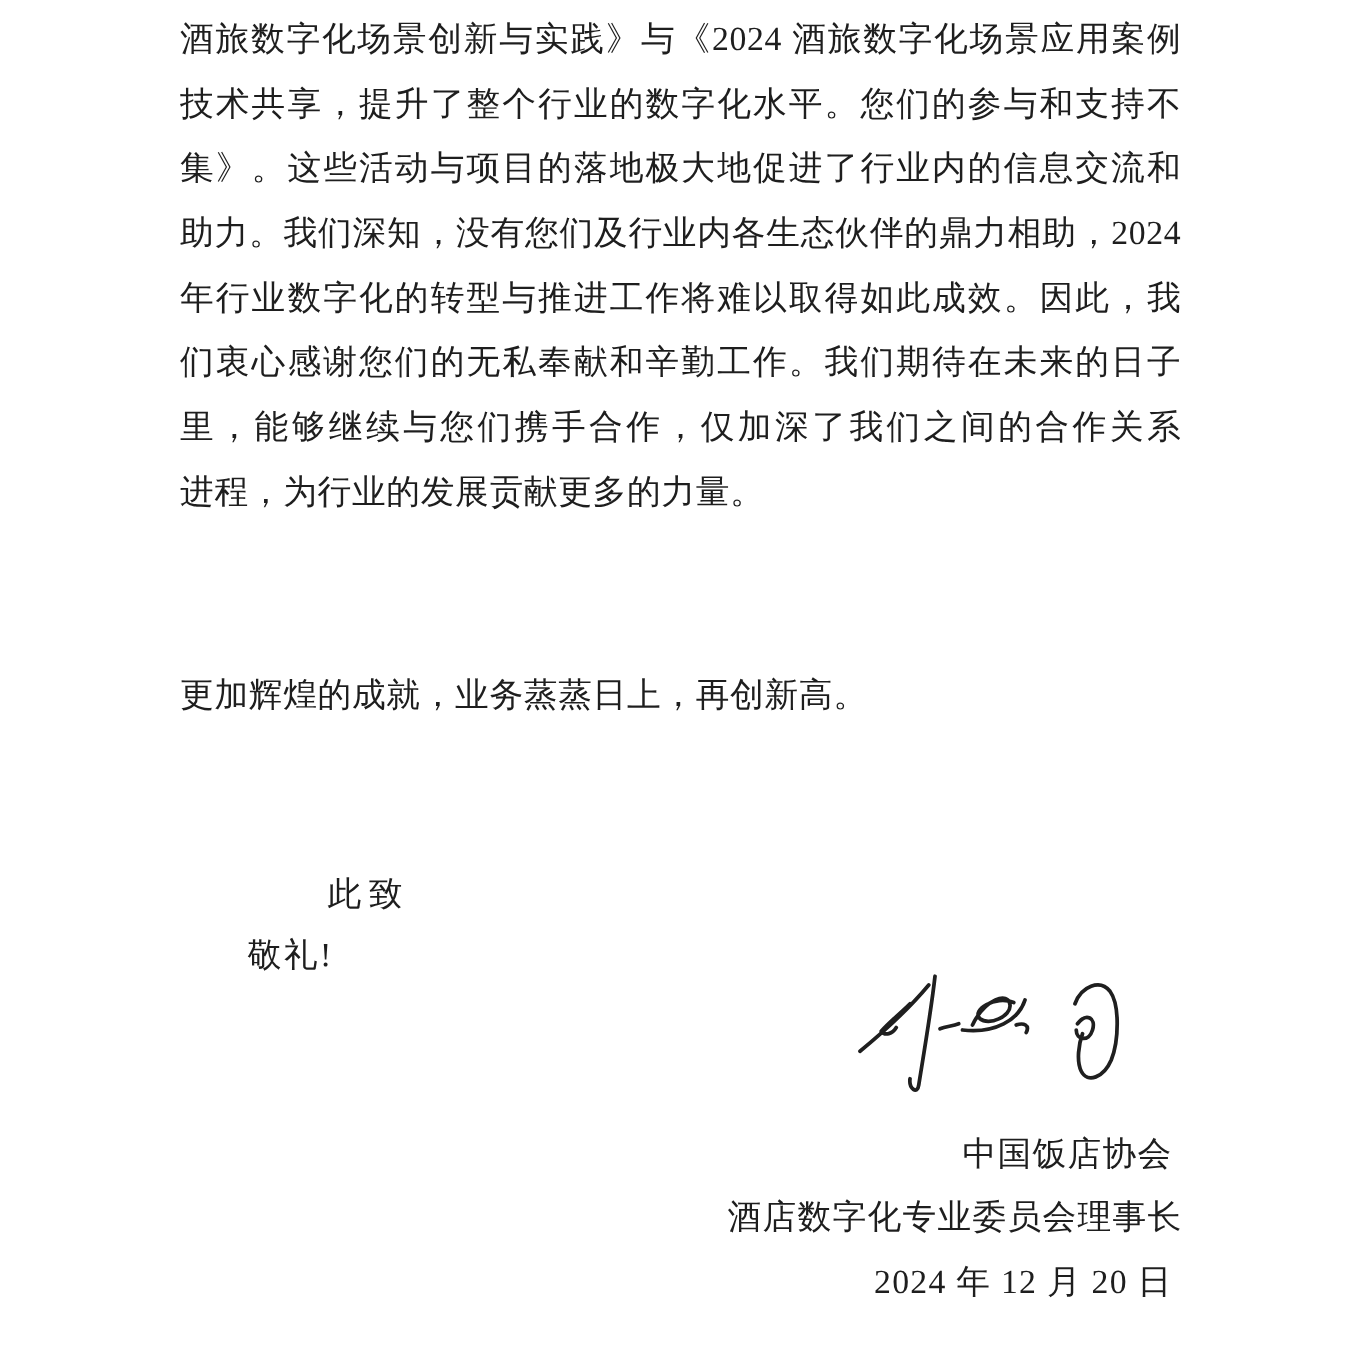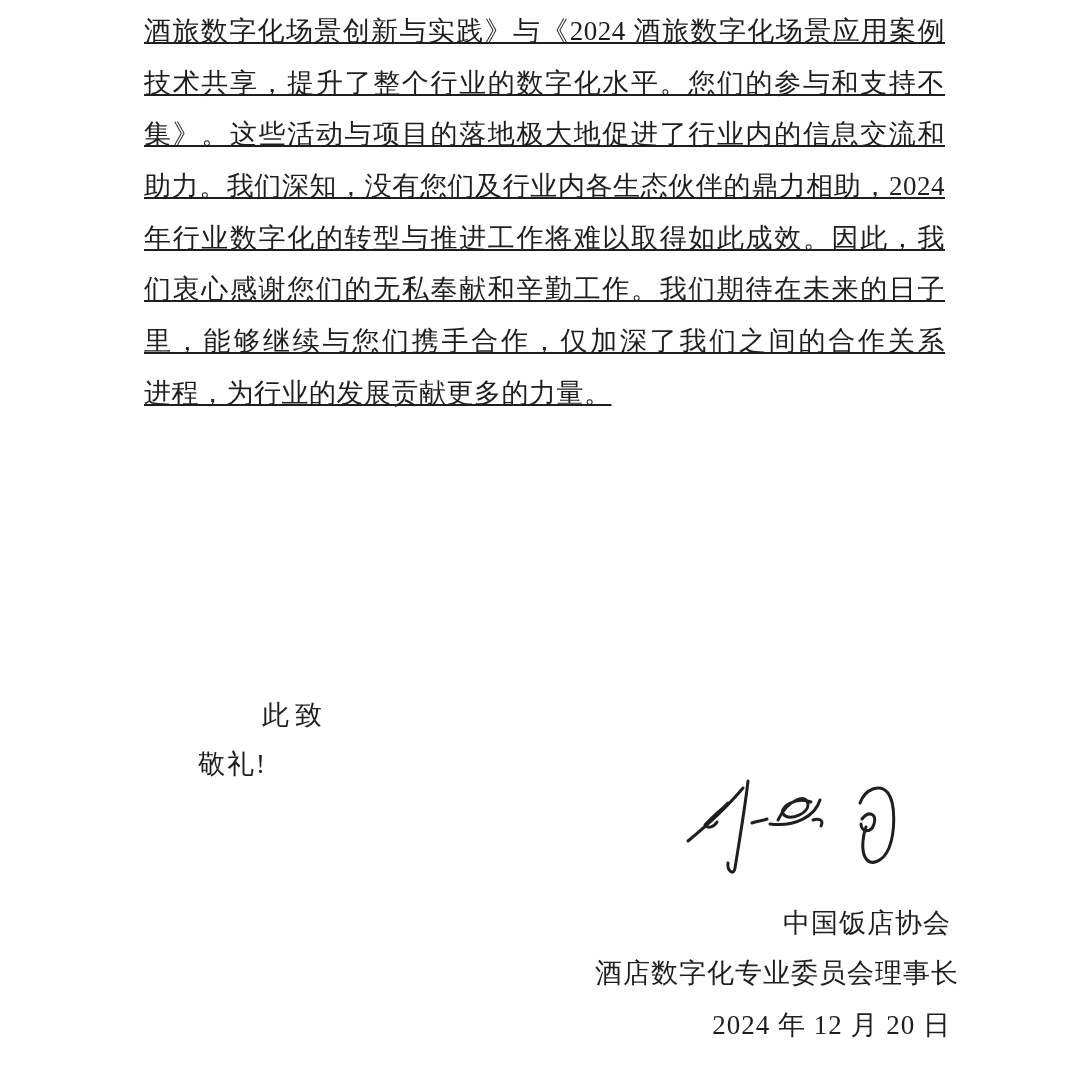--- a/index.html
+++ b/index.html
@@ -14,21 +14,20 @@
     background: #ffffff;
     overflow: hidden;
     font-family: "Liberation Serif", "DejaVu Serif", serif;
     color: #1e1e1e;
     font-size: 27px;
   }
   .body-block {
     position: absolute;
     left: 144px;
     width: 801px;
-    text-decoration: underline;
   }
   .p1 { top: 6px; }
   .p2 { top: 531px; }
   .bline {
     height: 51.7px;
     line-height: 51.7px;
     white-space: nowrap;
     letter-spacing: 0.5px;
   }
   .bline.j {
@@ -59,21 +58,21 @@
   .signature {
     position: absolute;
     left: 650px;
     top: 763px;
     width: 250px;
     height: 125px;
   }
   .signature svg { display: block; width: 100%; height: 100%; }
   .footer-line {
     position: absolute;
-    right: 121px;
+    right: 134px;
     text-align: right;
     line-height: 51.7px;
     white-space: nowrap;
     letter-spacing: 1px;
   }
   .f-org   { top: 898px;  padding-right: 8px; }
   .f-title { top: 948px;  padding-right: 0; }
   .f-date  { top: 1000px; padding-right: 8px; margin-left: 36px; }
 </style>
 </head>
@@ -86,20 +85,21 @@
     <div class="bline j">技术共享，提升了整个行业的数字化水平。您们的参与和支持不</div>
     <div class="bline j">集》。这些活动与项目的落地极大地促进了行业内的信息交流和</div>
     <div class="bline j">助力。我们深知，没有您们及行业内各生态伙伴的鼎力相助，2024</div>
     <div class="bline j">年行业数字化的转型与推进工作将难以取得如此成效。因此，我</div>
     <div class="bline j">们衷心感谢您们的无私奉献和辛勤工作。我们期待在未来的日子</div>
     <div class="bline j">里，能够继续与您们携手合作，仅加深了我们之间的合作关系</div>
     <div class="bline l">进程，为行业的发展贡献更多的力量。</div>
   </div>
 
   <div class="body-block p2">
+    <div class="bline l">更加辉煌的成就，业务蒸蒸日上，再创新高。</div>
   </div>
 
   <div class="closing-cizhi">此致</div>
   <div class="closing-jingli">敬礼!</div>
 
   <div class="signature">
     <svg viewBox="0 0 250 125" xmlns="http://www.w3.org/2000/svg">
       <g fill="none" stroke="#1f1f1f" stroke-width="3" stroke-linecap="round" stroke-linejoin="round">
 
         <path d="M93,25 C78,43 55,64 38,78"></path>

